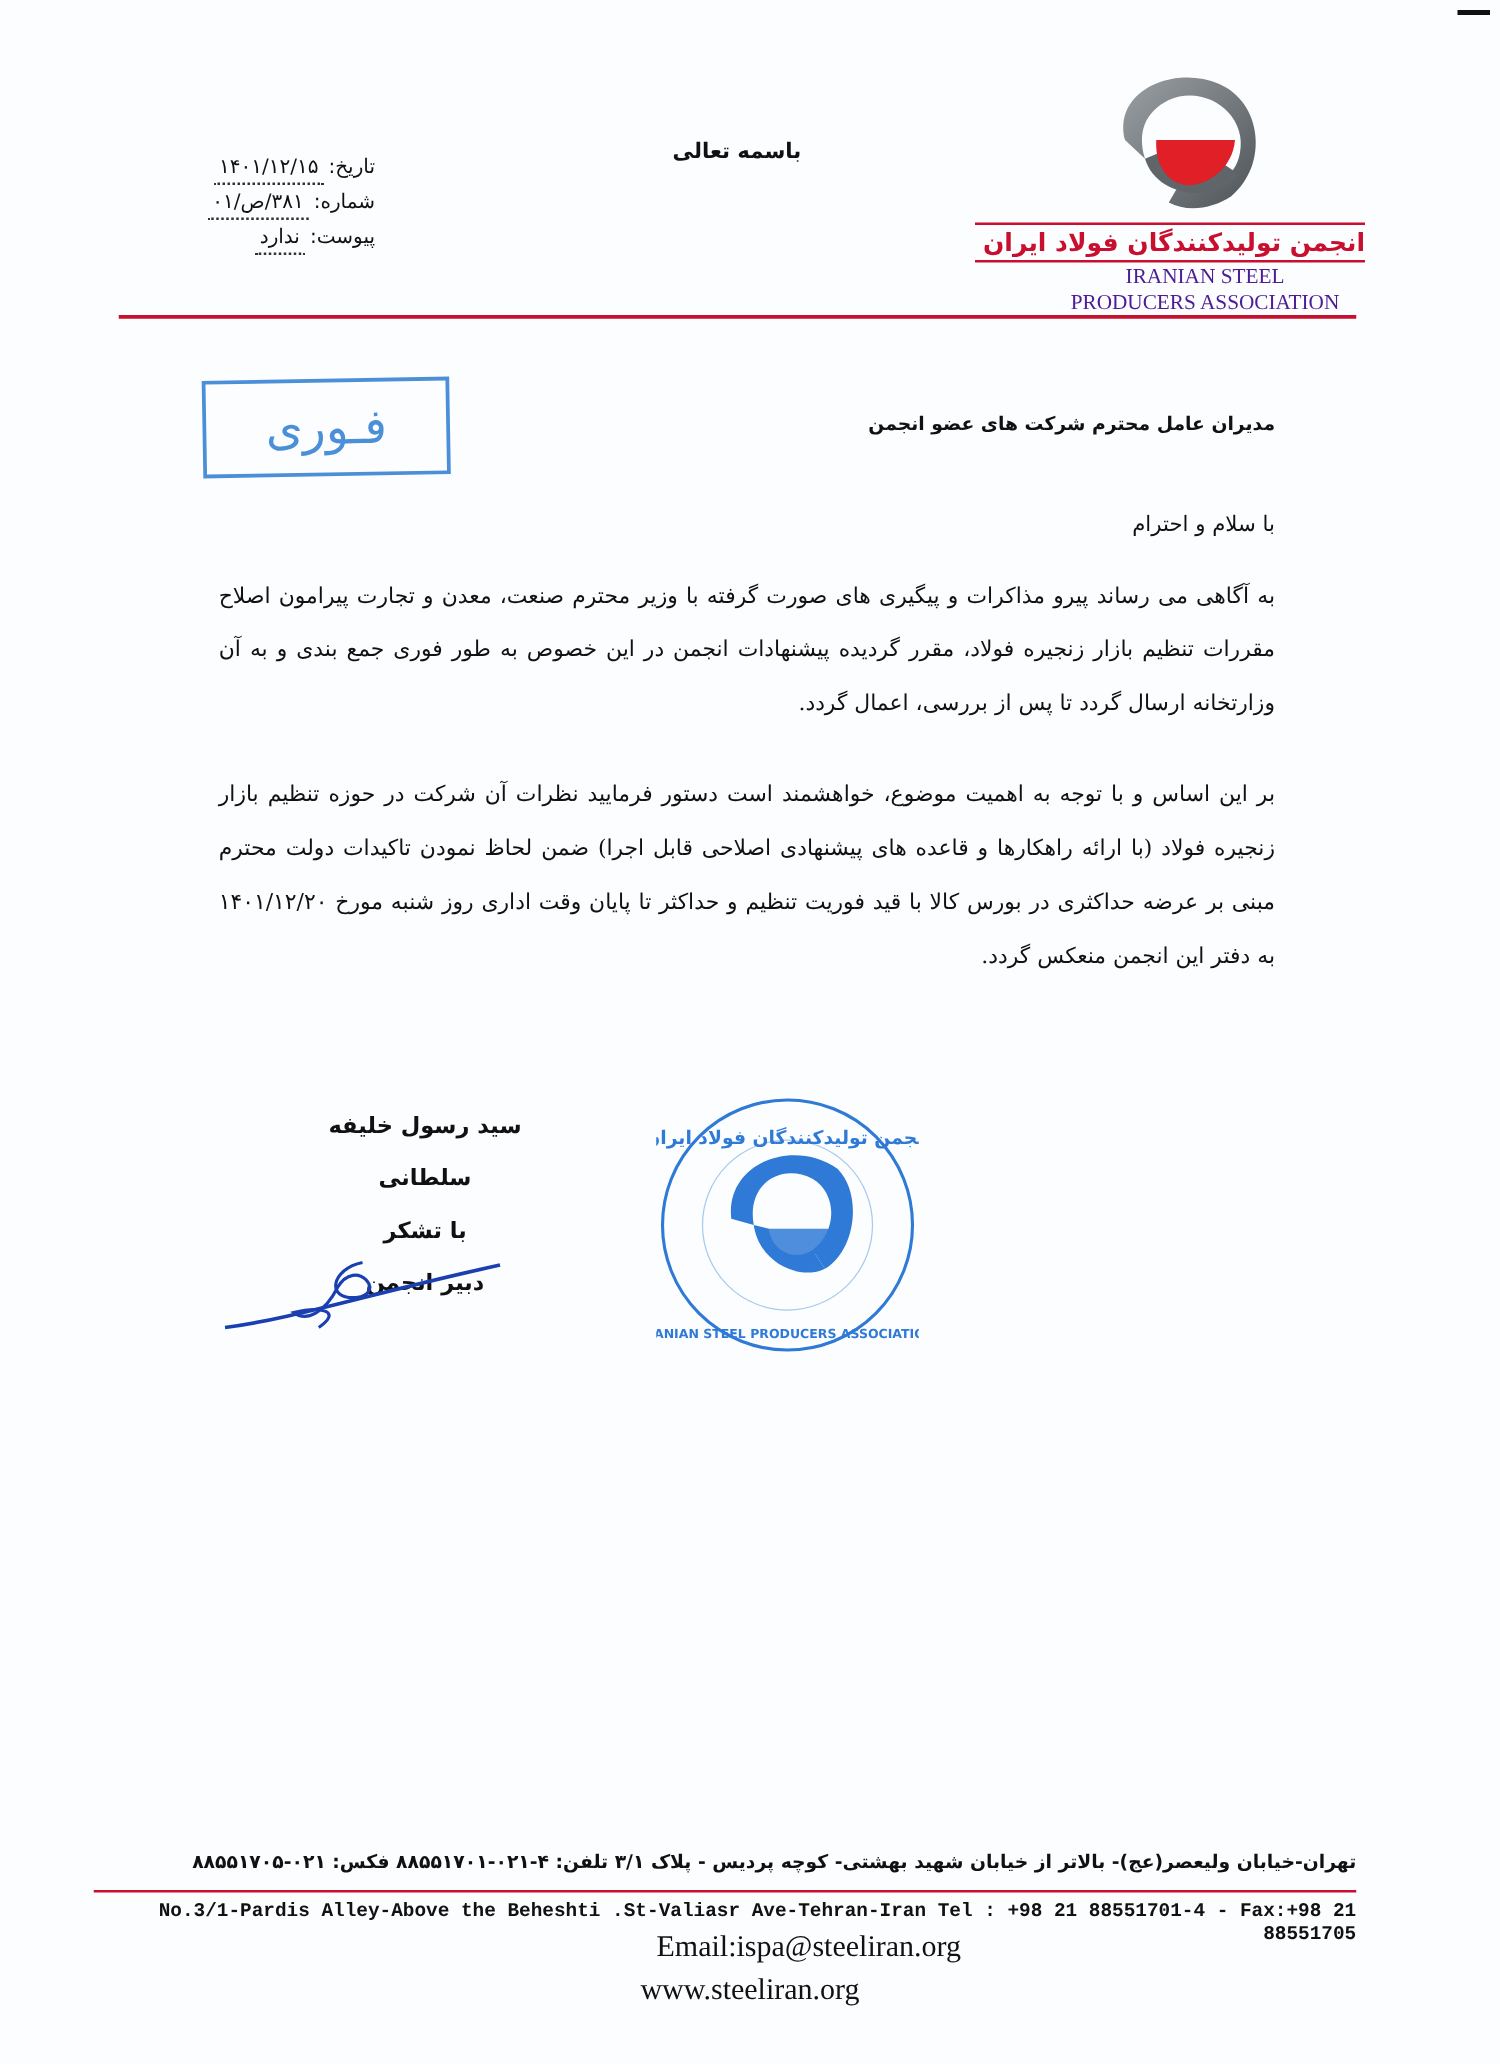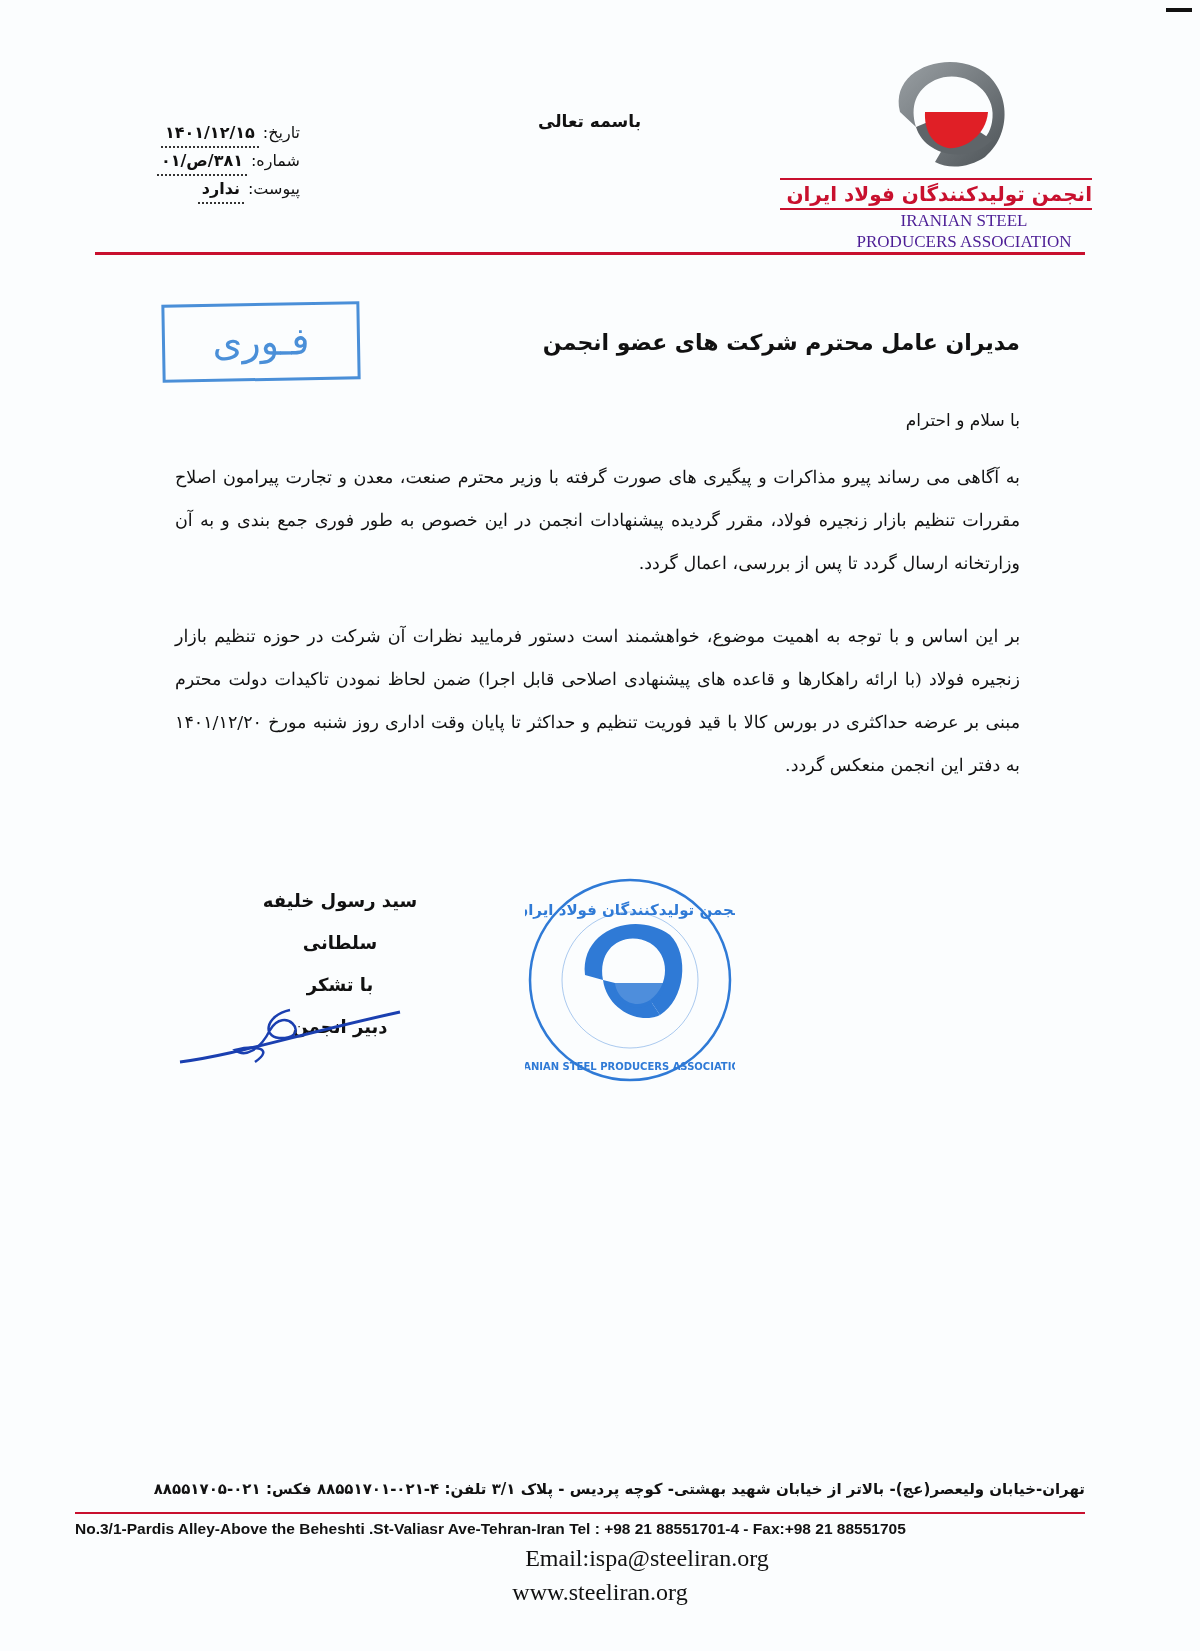--- a/index.html
+++ b/index.html
@@ -17,43 +17,43 @@
   .logo-fa { position:absolute; left:780px; top:178px; width:312px; text-align:right; direction:rtl;
              font-weight:bold; font-size:20px; color:#c8102e; border-top:2px solid #c8102e;
              border-bottom:2px solid #c8102e; padding:2px 0; }
   .logo-en { position:absolute; left:838px; top:210px; width:252px; text-align:center;
              font-family:"Liberation Serif", serif; font-size:17px; color:#4c1d95; line-height:21px; }
 
   .bismillah { left:538px; top:111px; font-weight:bold; font-size:17px; }
 
   .meta { left:80px; top:120px; width:220px; font-size:16px; line-height:26px; }
   .meta .row { display:flex; direction:rtl; justify-content:flex-start; gap:4px; white-space:nowrap; }
-  .meta .val { font-weight:bold; border-bottom:2px dotted #333; padding:0 4px;text-align:right; }
+  .meta .val { font-weight:normal; border-bottom:2px dotted #333; padding:0 4px;text-align:right; }
 
   .divider-red { left:95px; top:252px; width:990px; height:3px; background:#c8102e; }
 
   .stamp { left:162px; top:303px; width:192px; height:72px; border:3px solid #4a8fd8;
            color:#4a8fd8; font-size:38px; display:flex; align-items:center; justify-content:center;
            transform:rotate(-1deg); letter-spacing:8px; }
 
-  .addressee { right:180px; top:330px; font-weight:bold; font-size:22px; }
+  .addressee { right:180px; top:330px; font-weight:bold; font-size:15px; }
   .greeting { right:180px; top:410px; font-weight:normal; font-size:17px; }
 
   .para { right:180px; width:845px; font-size:17.5px; line-height:43px; font-family:"DejaVu Serif", serif;
           text-align:justify; text-align-last:right; }
   .p1 { top:456px; }
   .p2 { top:615px; }
 
   .closing { left:240px; top:880px; width:200px; text-align:center; font-weight:bold; font-size:18px; line-height:42px; }
 
   .seal { left:525px; top:875px; width:210px; height:210px; }
 
   .footer-fa { left:75px; top:1480px; width:1010px; font-size:15px; font-weight:bold; }
   .footer-line { left:75px; top:1512px; width:1010px; height:2px; background:#c8102e; }
-  .footer-en { left:75px; top:1520px; width:1010px; font-family:Liberation Sans, sans-serif; font-weight:bold; font-size:15.5px; text-align:left; }
+  .footer-en { left:75px; top:1520px; width:1010px; font-family:Liberation Mono, monospace; font-weight:bold; font-size:15.5px; text-align:right; }
   .footer-email { left:0; top:1545px; width:1200px; text-align:center; font-family:"Liberation Serif", serif; font-size:24px;padding-left:47px; }
   .footer-web { left:0; top:1579px; width:1200px; text-align:center; font-family:"Liberation Serif", serif; font-size:24px; }
 </style>
 </head>
 <body>
 
 <div class="topmark"></div>
 
 <svg class="logo" viewBox="0 0 140 120">
   <defs>

